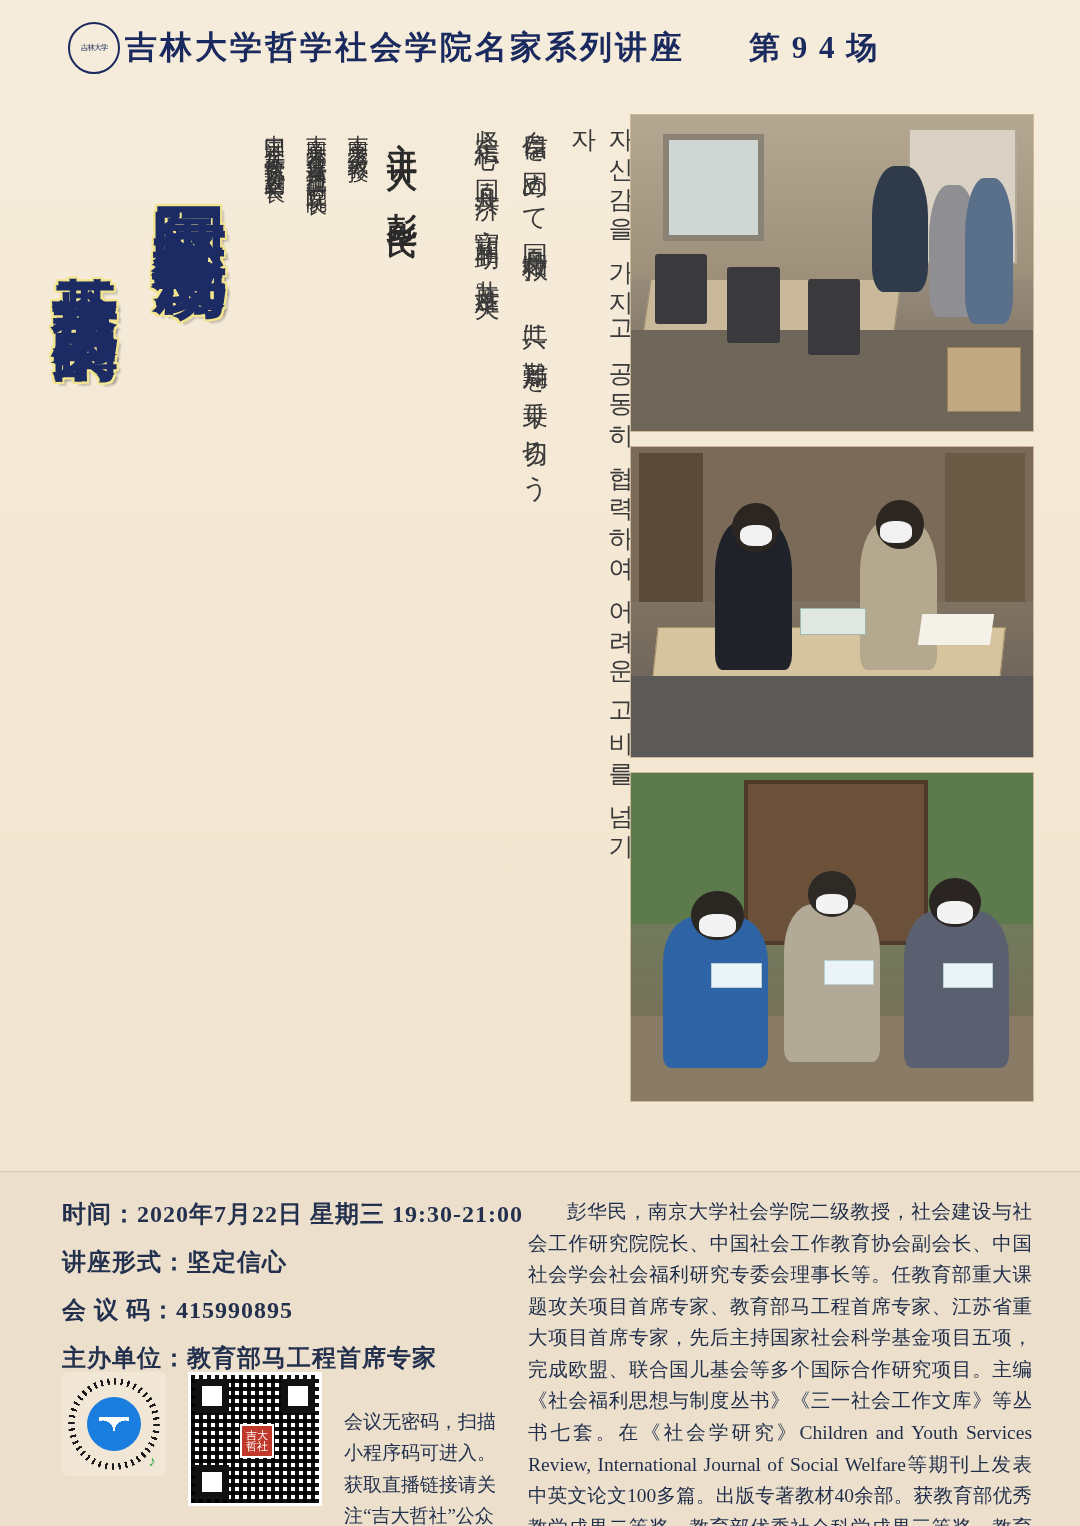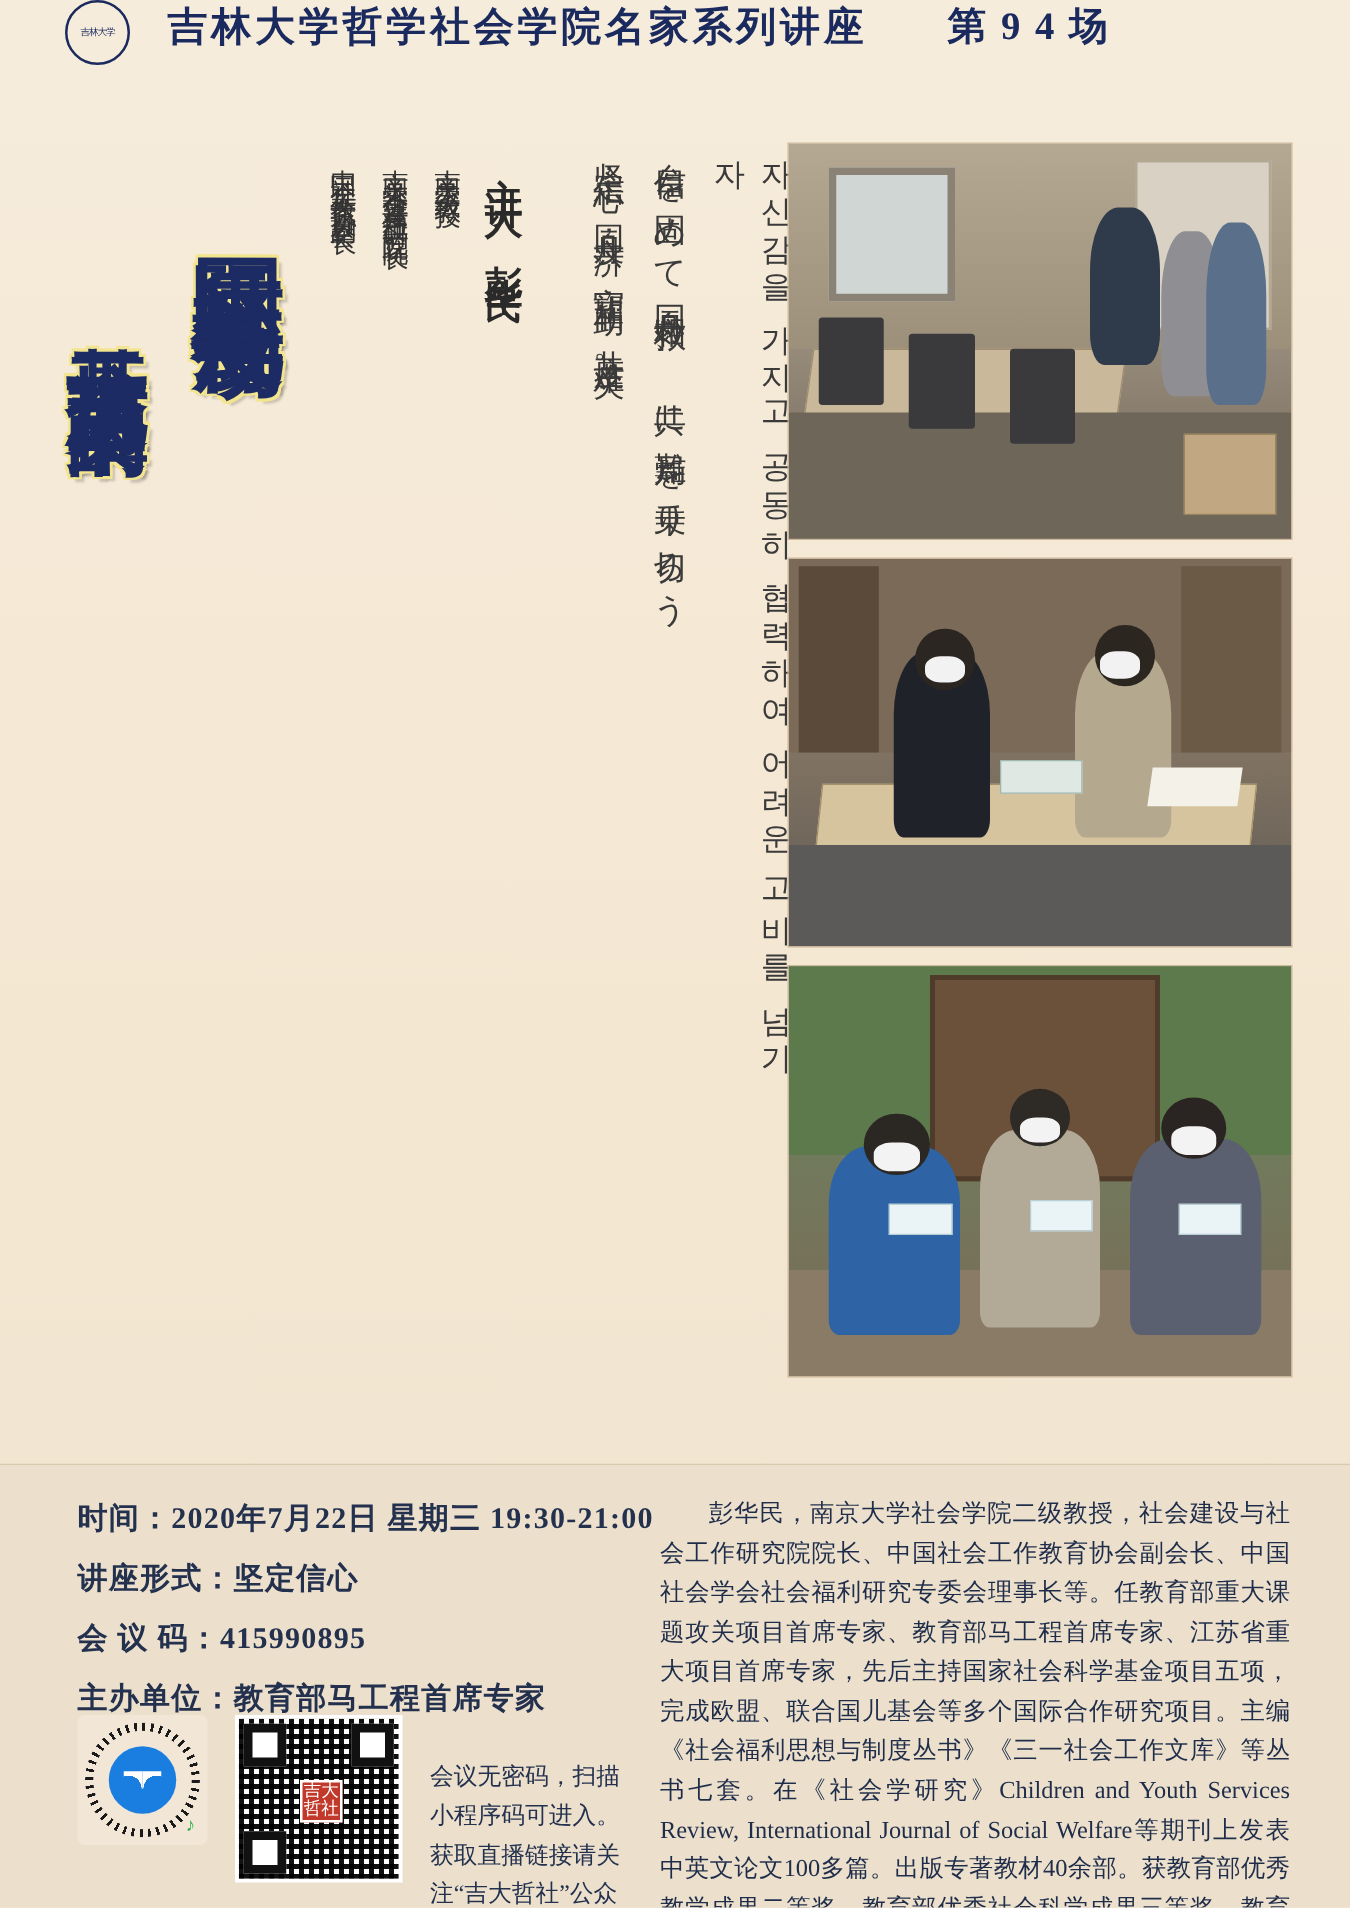--- a/index.html
+++ b/index.html
@@ -19,42 +19,43 @@
     inset: 0;
     background: linear-gradient(180deg, #f6ecdb 0%, #f4e7d2 55%, #efe3cf 100%);
   }
 
   
   .header {
     position: absolute;
     top: 0; left: 0; right: 0;
     height: 96px;
     display: flex;
-    padding-left: 52px;
+    align-items: center;
+    padding-left: 68px;
     box-sizing: border-box;
   }
   .seal {
     width: 52px; height: 52px;
     border-radius: 50%;
     border: 2px solid #1a2a5e;
     display: flex;
     align-items: center;
     justify-content: center;
     color: #1a2a5e;
     font-size: 9px;
     line-height: 1.05;
     text-align: center;
     font-family: "Liberation Serif", serif;
     letter-spacing: -1px;
     box-sizing: border-box;
     flex: none;
   }
   .seal span { display: block; transform: scale(0.85); }
   .header-title {
-    margin-left: 30px;
+    margin-left: 5px;
     font-size: 32px;
     font-weight: bold;
     letter-spacing: 3px;
     color: #1a2a5e;
     font-family: Liberation Sans, sans-serif;
   }
   .header-no {
     margin-left: 64px;
     font-size: 31px;
     font-weight: bold;
@@ -307,21 +308,21 @@
     box-sizing: border-box;
   }
   .qr::before { left:4px; top:4px; }
   .qr::after { right:4px; top:4px; }
   .qr .eye3 { left:4px; bottom:4px; }
   .qr .mid {
     position:absolute; left:50%; top:50%;
     width:30px; height:30px; margin:-15px 0 0 -15px;
     background:#c0392b; border:2px solid #fff;
     display:flex; align-items:center; justify-content:center;
-    color:#fff; font-size:14px; line-height:1; text-align:center;
+    color:#fff; font-size:11px; line-height:1; text-align:center;
   }
   .code-note {
     margin-left: 22px;
     width: 160px;
     font-size: 19px;
     line-height: 1.65;
     color: #23314f;
     padding-top: 34px;
   }
 

